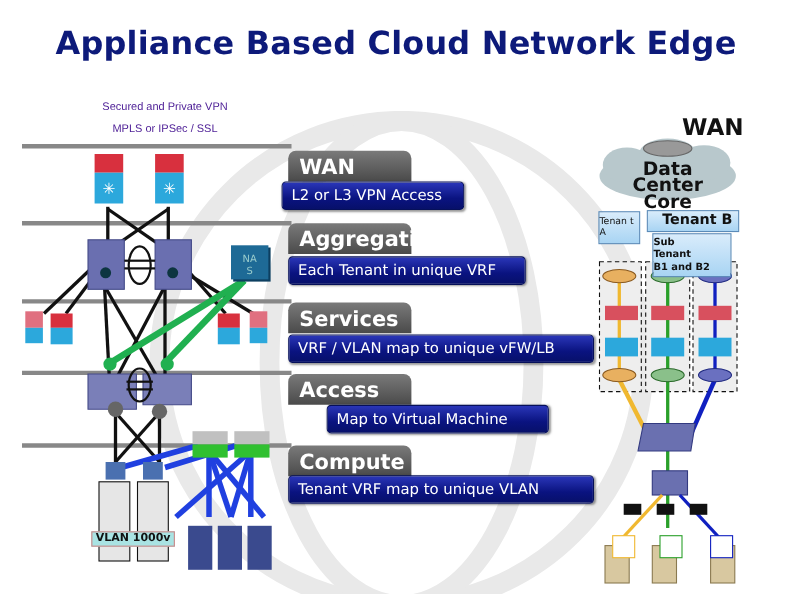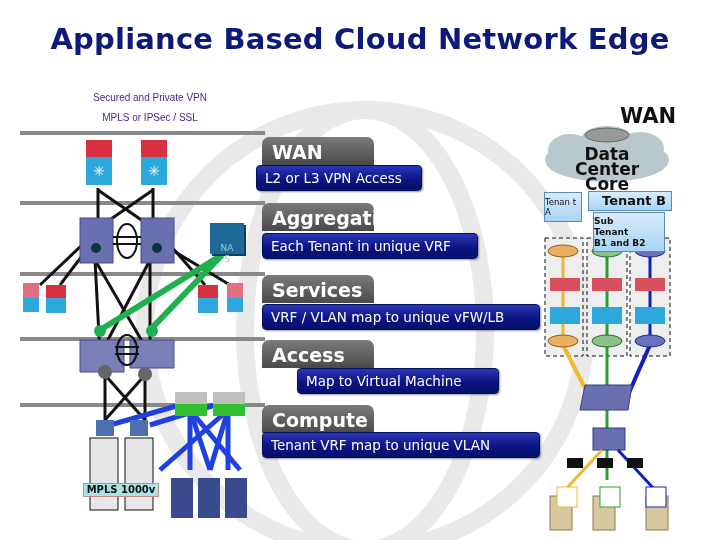--- a/index.html
+++ b/index.html
@@ -5,21 +5,21 @@
   html,body{margin:0;padding:0;background:#fff;}
   body{width:720px;height:540px;position:relative;overflow:hidden;font-family:"DejaVu Sans",sans-serif;}
   .title{position:absolute;left:0;top:22px;width:720px;text-align:center;font-family:"DejaVu Sans",sans-serif;font-weight:bold;font-size:29px;color:#0d1a7a;letter-spacing:0.2px;}
   .subtitle{position:absolute;left:40px;top:88px;width:220px;text-align:center;font-family:"Liberation Sans",sans-serif;font-size:10px;line-height:20px;color:#4c1d95;}
   .wan-label{position:absolute;left:620px;top:104px;font-weight:bold;font-size:21px;color:#111;}
   svg.diagram{position:absolute;left:0;top:0;}
   .tab{position:absolute;height:28px;background:linear-gradient(#7a7a7a,#4a4a4a);border-radius:7px 7px 0 0;color:#fff;font-weight:bold;font-size:19px;padding:4px 8px 0 10px;box-sizing:border-box;}
   .bar{position:absolute;height:26px;background:linear-gradient(#2a36b8,#0a1380 60%,#07106a);border-radius:4px;color:#fff;font-size:13.5px;padding:4px 8px 0 8px;box-sizing:border-box;border:1px solid #06105a;box-shadow:1px 1px 2px rgba(0,0,0,.4);white-space:nowrap;}
   .cloud-text{position:absolute;left:552px;top:147px;width:110px;text-align:center;font-weight:bold;font-size:17px;line-height:15px;color:#111;}
   .tbox{position:absolute;background:linear-gradient(#d9ecfb,#a8d4f3);border:1px solid #5b8bb8;color:#111;font-weight:bold;box-sizing:border-box;}
-  .nas{position:absolute;left:210px;top:223px;width:34px;height:31px;background:#1e6a96;color:#9cc;font-size:9px;text-align:center;line-height:11px;padding-top:20px;box-sizing:border-box;box-shadow:2px 2px 0 #0d3f60;}
+  .nas{position:absolute;left:210px;top:223px;width:34px;height:31px;background:#1e6a96;color:#9cc;font-size:9px;text-align:center;line-height:11px;padding-top:8px;box-sizing:border-box;box-shadow:2px 2px 0 #0d3f60;}
   .nexus{position:absolute;left:83px;top:483px;width:74px;height:12px;background:#a9e3e3;border:1px solid #c88;font-size:10px;font-weight:bold;text-align:center;line-height:12px;color:#111;}
 </style>
 </head>
 <body>
 
 <div class="title">Appliance Based Cloud Network Edge</div>
 <div class="subtitle">
   <div>Secured and Private VPN</div>
   <div>MPLS or IPSec / SSL</div>
 </div>
@@ -220,21 +220,21 @@
   <g>
       <rect x="646" y="496" width="22" height="34" fill="#d8c8a0" stroke="#8a7a50"></rect>
       <rect x="646" y="487" width="20" height="20" fill="#fff" stroke="#1020c0"></rect>
     </g>
 </svg>
 
 <div class="nas">
   <div>NA</div>
   <div>S</div>
 </div>
-<div class="nexus">MPLS 1000v</div>
+<div class="nexus">VLAN 1000v</div>
 
 <div class="tab" style="left:262px;top:137px;width:112px;">WAN Edge</div>
 <div class="bar" style="left:256px;top:165px;width:166px;">L2 or L3 VPN Access</div>
 <div class="tab" style="left:262px;top:203px;width:112px;">Aggregation</div>
 <div class="bar" style="left:262px;top:233px;width:216px;">Each Tenant in unique VRF</div>
 <div class="tab" style="left:262px;top:275px;width:112px;">Services</div>
 <div class="bar" style="left:262px;top:304px;width:278px;">VRF / VLAN map to unique vFW/LB</div>
 <div class="tab" style="left:262px;top:340px;width:112px;">Access</div>
 <div class="bar" style="left:262px;top:368px;width:202px;margin-left:35px;">Map to Virtual Machine</div>
 <div class="tab" style="left:262px;top:405px;width:112px;">Compute</div>

